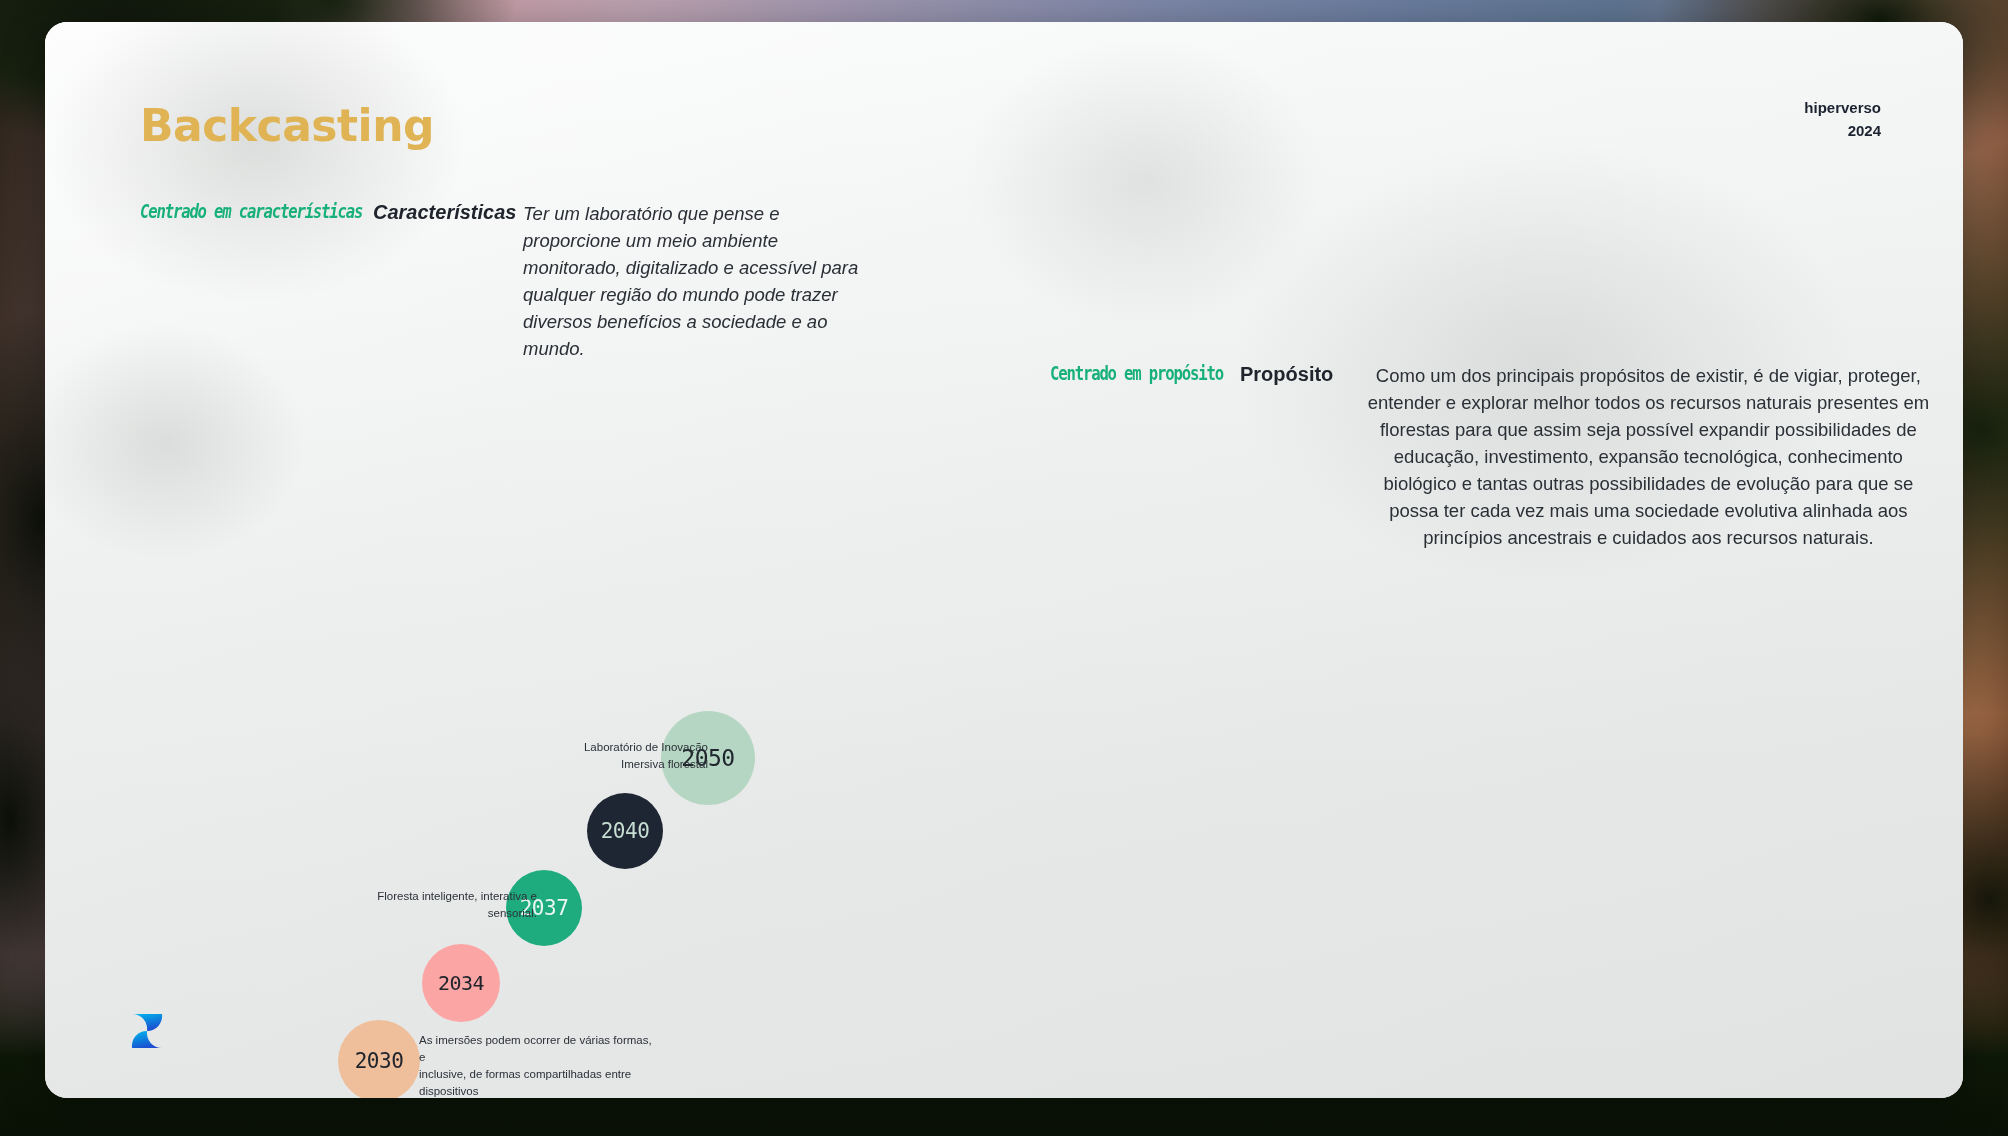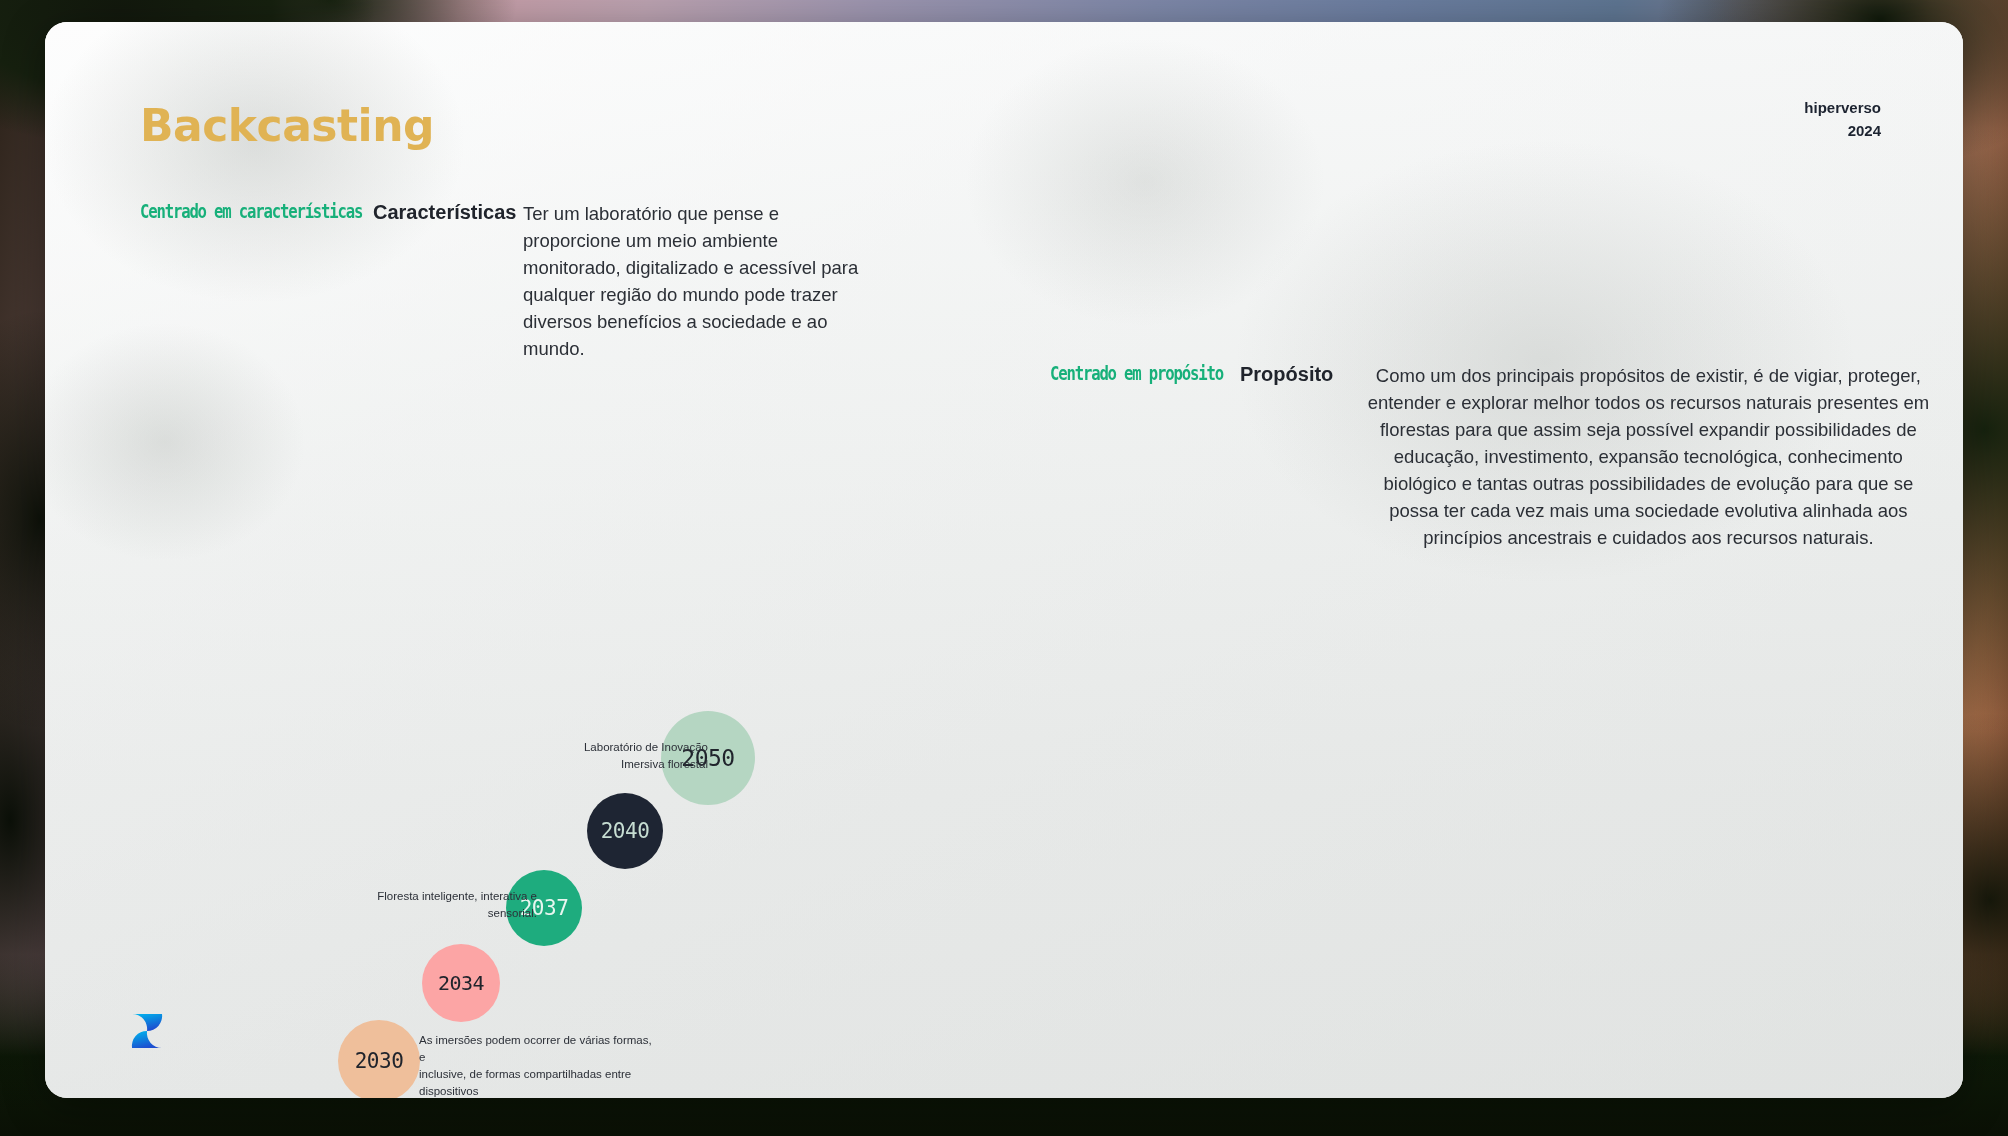--- a/index.html
+++ b/index.html
@@ -98,21 +98,21 @@
     top: 74px;
     text-align: right;
     font-size: 15px;
     font-weight: 700;
     color: #1c2330;
     line-height: 1.55;
   }
 
   
   .panel { position: absolute; top: 178px; }
-  #panel-features { left: 95px;  width: 880px; }
+  #panel-features { left: 95px;  width: 880px; font-style: italic; }
   #panel-purpose  { left: 1005px; width: 880px; }
 
   .panel-headrow { display: flex; align-items: flex-start; }
   .kicker {
     font-family: "DejaVu Sans Mono", monospace;
     font-size: 19px;
     font-weight: 700;
     color: #17b07a;
     letter-spacing: -1.4px;
     transform: scaleX(0.82);

